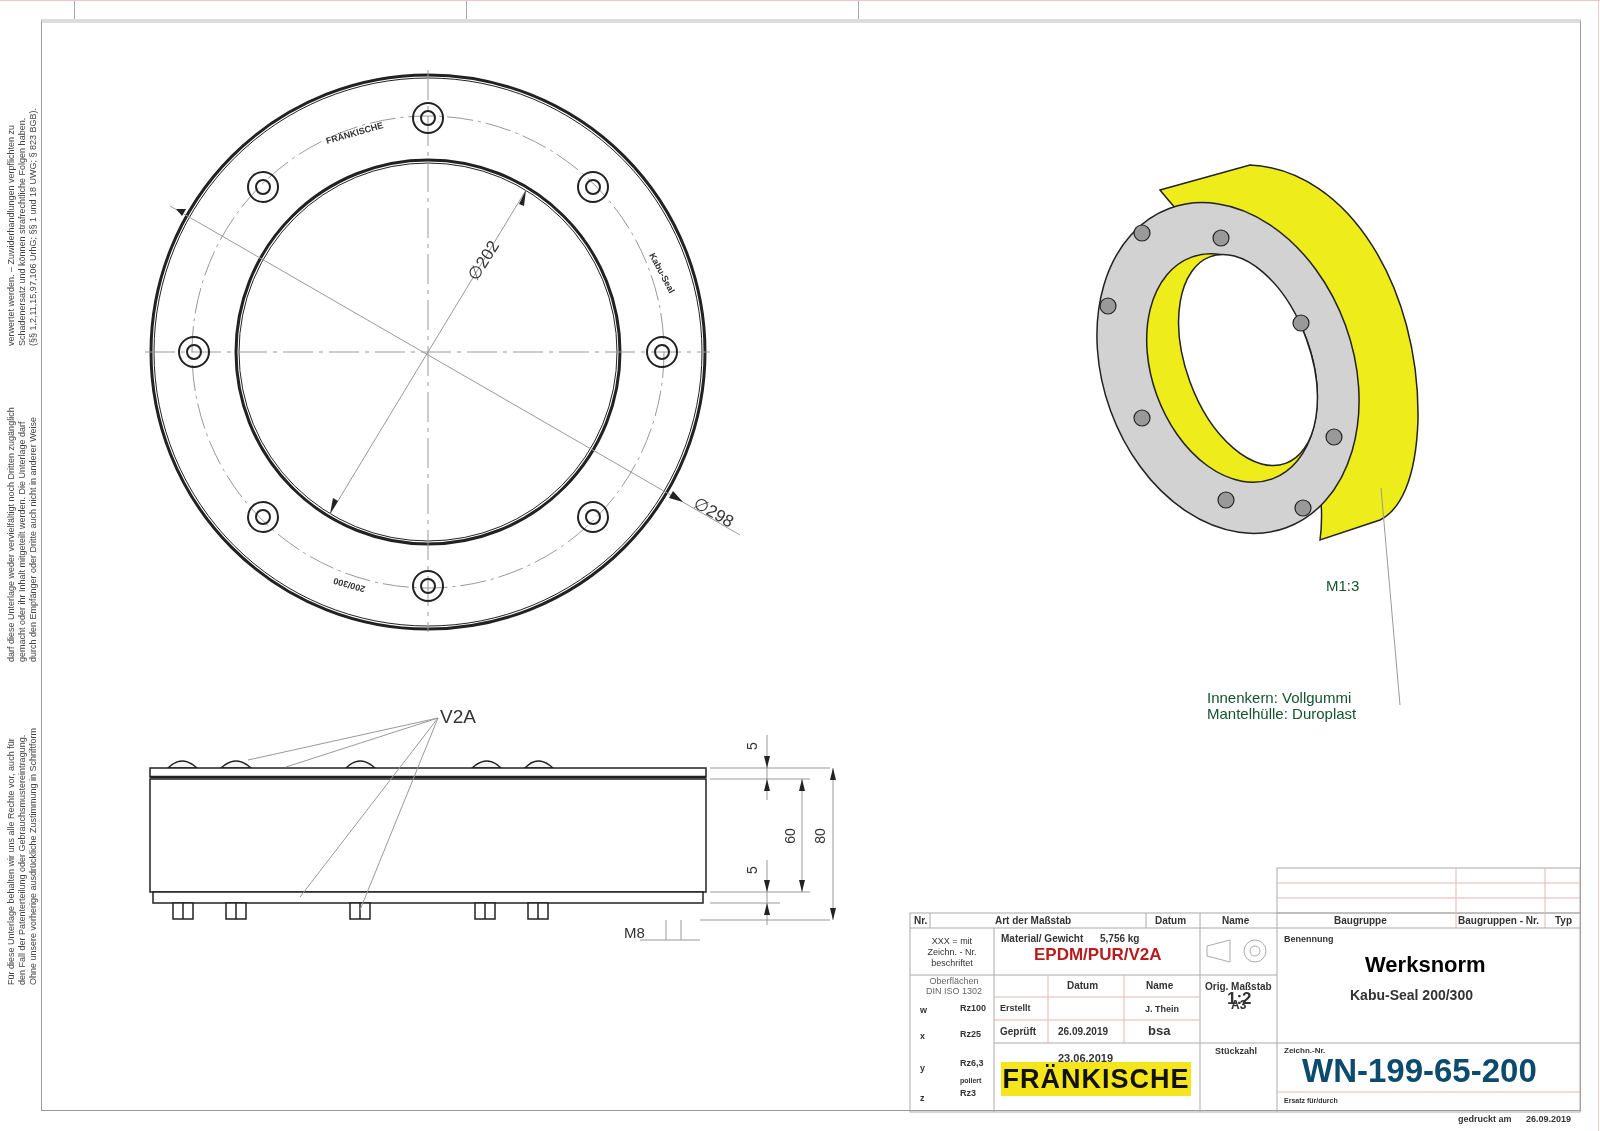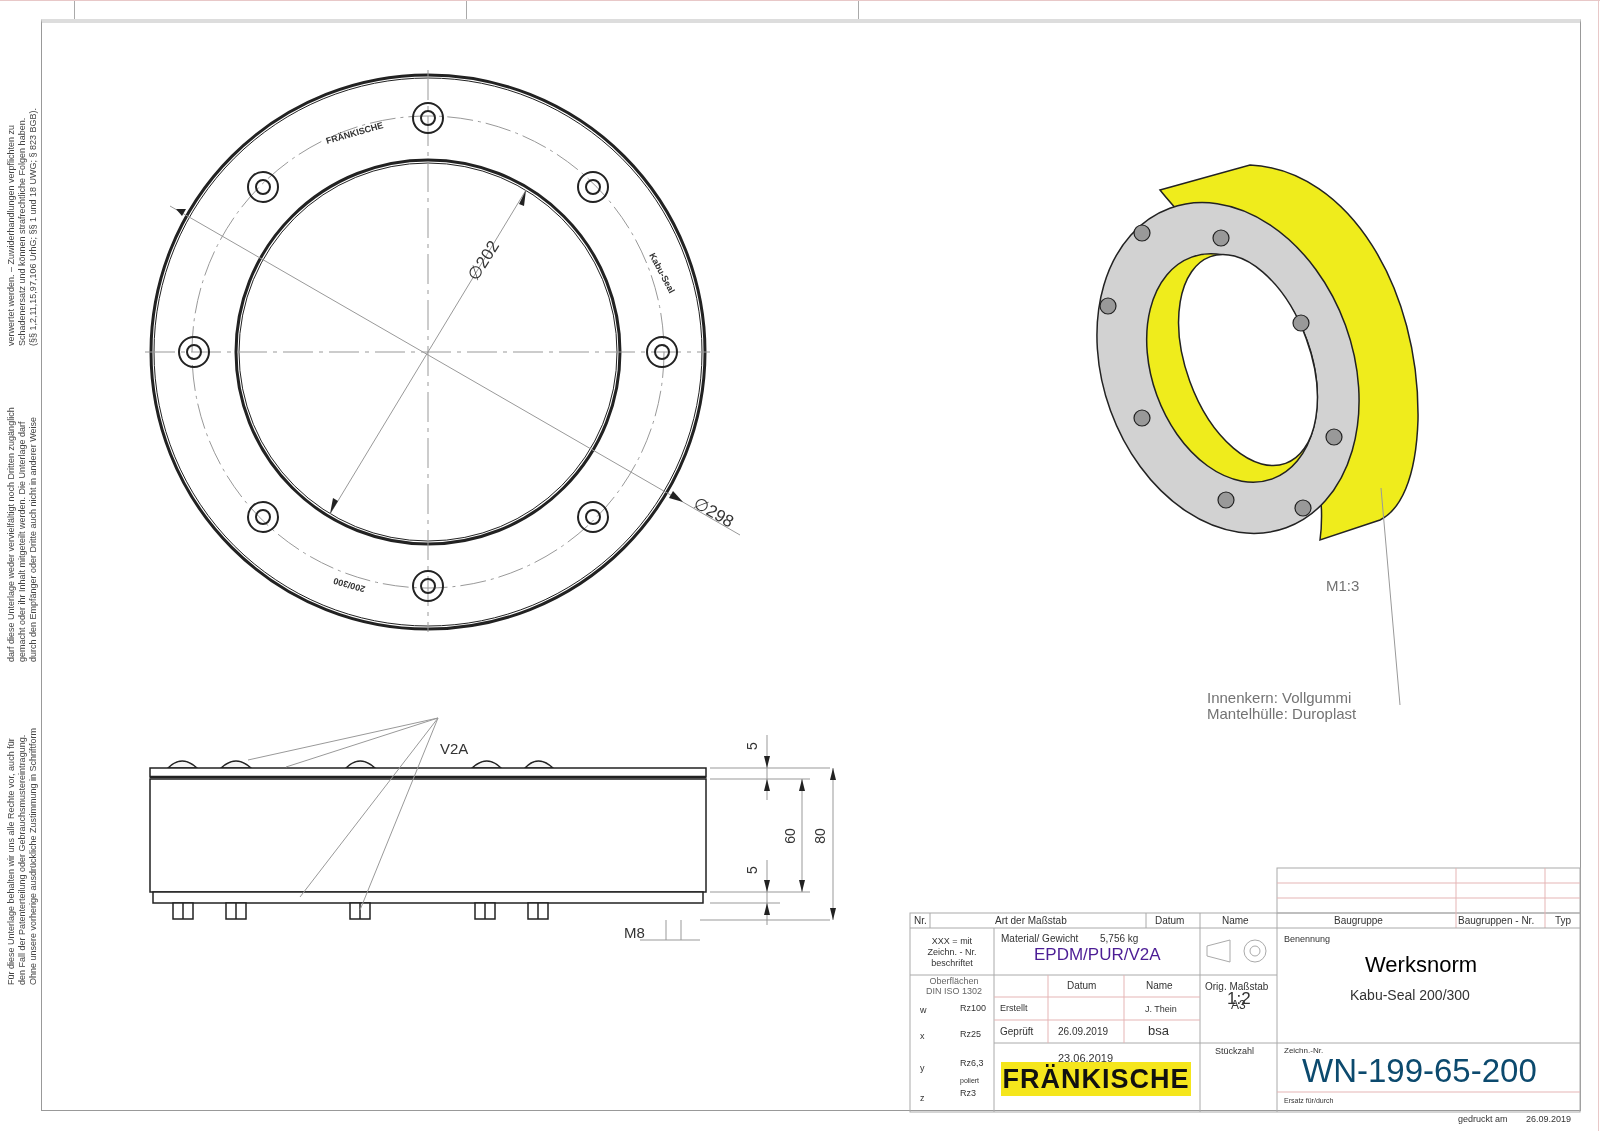--- a/index.html
+++ b/index.html
@@ -3,22 +3,22 @@
 <meta charset="utf-8">
 <style>
   html,body{margin:0;padding:0;background:#fff;}
   body{width:1600px;height:1131px;position:relative;overflow:hidden;font-family:"Liberation Sans",sans-serif;color:#222;}
   .abs{position:absolute;}
   .sheet-border{position:absolute;left:41px;top:19px;width:1540px;height:1092px;border:1px solid #999;border-top:4px solid #ddd;box-sizing:border-box;}
   .zone-tick{position:absolute;top:0;width:1px;height:19px;background:#aaa;}
   .legal{position:absolute;font-size:9px;color:#444;white-space:nowrap;transform-origin:left top;transform:rotate(-90deg);line-height:11px;}
   svg{position:absolute;left:0;top:0;}
   .cell{position:absolute;box-sizing:border-box;font-size:10px;color:#333;display:flex;align-items:center;justify-content:center;text-align:center;}
-  .lbl{position:absolute;font-size:10px;color:#333;white-space:nowrap;}
-  .note{position:absolute;font-size:15px;color:#737373;white-space:nowrap;line-height:17px;}
+  .lbl{position:absolute;font-size:10px;color:#333;white-space:nowrap;font-weight:bold;}
+  .note{position:absolute;font-size:15px;color:#14532d;white-space:nowrap;line-height:17px;}
   .dim{position:absolute;font-size:14px;color:#333;white-space:nowrap;}
   .brand{position:absolute;left:1001px;top:1062px;width:190px;height:34px;background:#f5e61c;display:flex;align-items:center;justify-content:center;font-weight:bold;font-size:27px;letter-spacing:1px;color:#111;}
 </style>
 </head>
 <body>
 
 <div class="zone-tick" style="left:74px"></div>
 <div class="zone-tick" style="left:466px"></div>
 <div class="zone-tick" style="left:858px"></div>
 <div class="abs" style="left:0;top:0;width:1600px;height:1px;background:#e8c8c8"></div>
@@ -190,21 +190,21 @@
     <circle cx="1255" cy="951" r="5" stroke="#aaa"></circle>
   </g>
 </svg>
 
 <div class="lbl" style="left:325px;top:128px;font-size:9px;font-weight:bold;transform:rotate(-16deg)">FRÄNKISCHE</div>
 <div class="lbl" style="left:640px;top:268px;font-size:9px;font-weight:bold;transform:rotate(62deg)">Kabu-Seal</div>
 <div class="lbl" style="left:333px;top:580px;font-size:9px;font-weight:bold;transform:rotate(196deg)">200/300</div>
 <div class="dim" style="left:462px;top:250px;font-size:17px;transform:rotate(-58deg)">∅202</div>
 <div class="dim" style="left:692px;top:502px;font-size:17px;transform:rotate(30deg)">∅298</div>
 
-<div class="dim" style="left:440px;top:740px;font-size:15px">V2A</div>
+<div class="dim" style="left:440px;top:706px;font-size:19px">V2A</div>
 <div class="dim" style="left:748px;top:738px;transform:rotate(-90deg)">5</div>
 <div class="dim" style="left:782px;top:828px;transform:rotate(-90deg)">60</div>
 <div class="dim" style="left:812px;top:828px;transform:rotate(-90deg)">80</div>
 <div class="dim" style="left:748px;top:862px;transform:rotate(-90deg)">5</div>
 <div class="dim" style="left:624px;top:924px;font-size:15px">M8</div>
 
 <div class="note" style="left:1326px;top:577px">M1:3</div>
 <div class="note" style="left:1207px;top:689px">Innenkern: Vollgummi</div>
 <div class="note" style="left:1207px;top:705px">Mantelhülle: Duroplast</div>
 
@@ -213,21 +213,21 @@
 <div class="lbl" style="left:1155px;top:915px">Datum</div>
 <div class="lbl" style="left:1222px;top:915px">Name</div>
 
 <div class="cell" style="left:910px;top:930px;width:84px;height:44px;flex-direction:column;font-size:9px;line-height:11px">
   <span>XXX = mit</span>
   <span>Zeichn. - Nr.</span>
   <span>beschriftet</span>
 </div>
 <div class="lbl" style="left:1001px;top:933px">Material/ Gewicht</div>
 <div class="lbl" style="left:1100px;top:933px">5,756 kg</div>
-<div class="lbl" style="left:1034px;top:945px;font-size:17px;color:#4c1d95">EPDM/PUR/V2A</div>
+<div class="lbl" style="left:1034px;top:945px;font-size:17px;color:#b91c1c">EPDM/PUR/V2A</div>
 
 <div class="cell" style="left:910px;top:975px;width:88px;height:22px;flex-direction:column;font-size:9px;line-height:10px;color:#666">
   <span>Oberflächen</span>
   <span>DIN  ISO  1302</span>
 </div>
 <div class="lbl" style="left:920px;top:1005px;font-size:9px">w</div>
 <div class="lbl" style="left:960px;top:1003px;font-size:9px">Rz100</div>
 <div class="lbl" style="left:920px;top:1031px;font-size:9px">x</div>
 <div class="lbl" style="left:960px;top:1029px;font-size:9px">Rz25</div>
 <div class="lbl" style="left:920px;top:1063px;font-size:9px">y</div>

